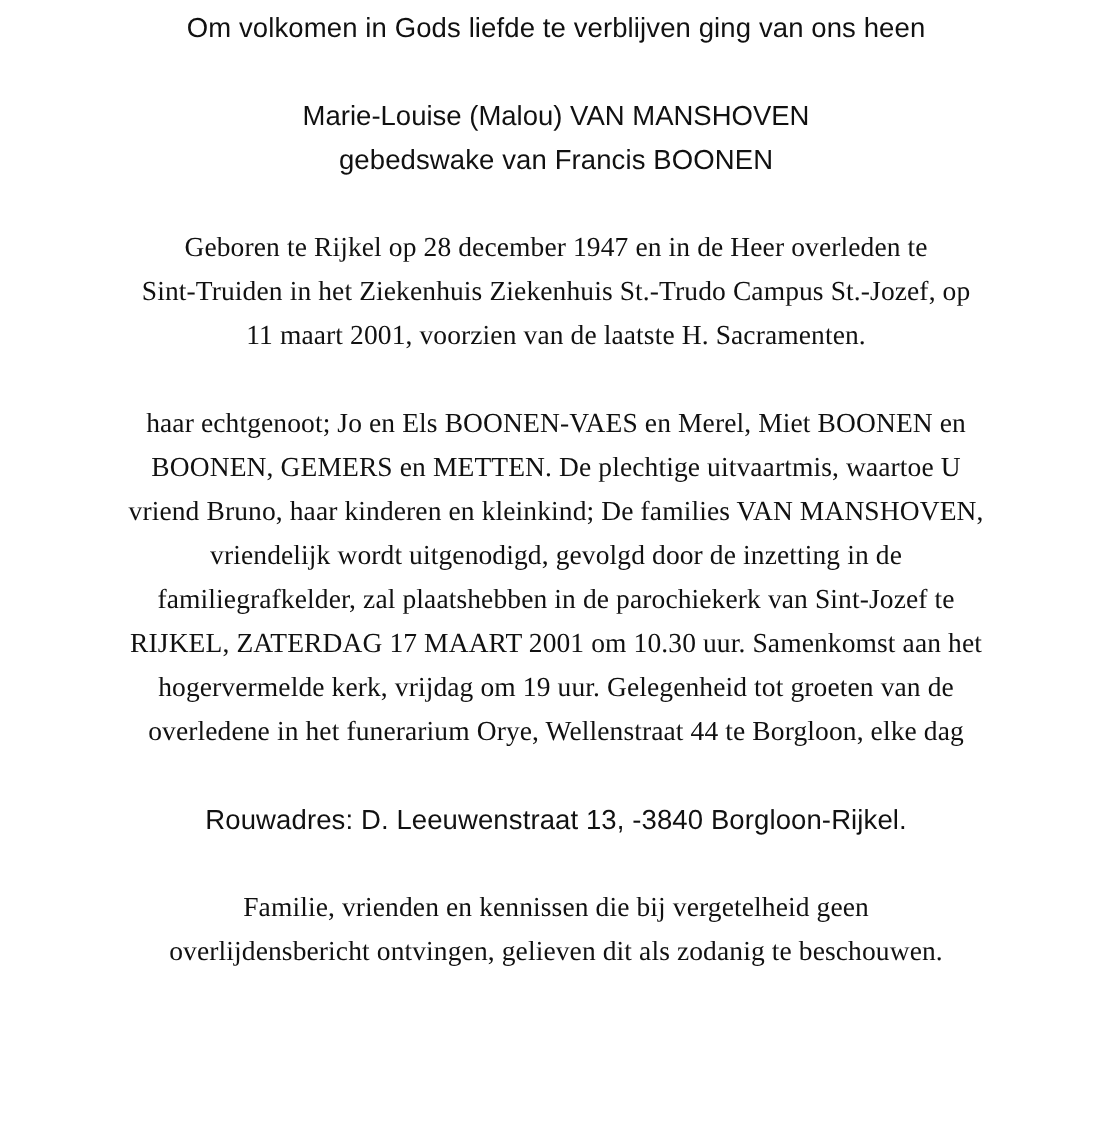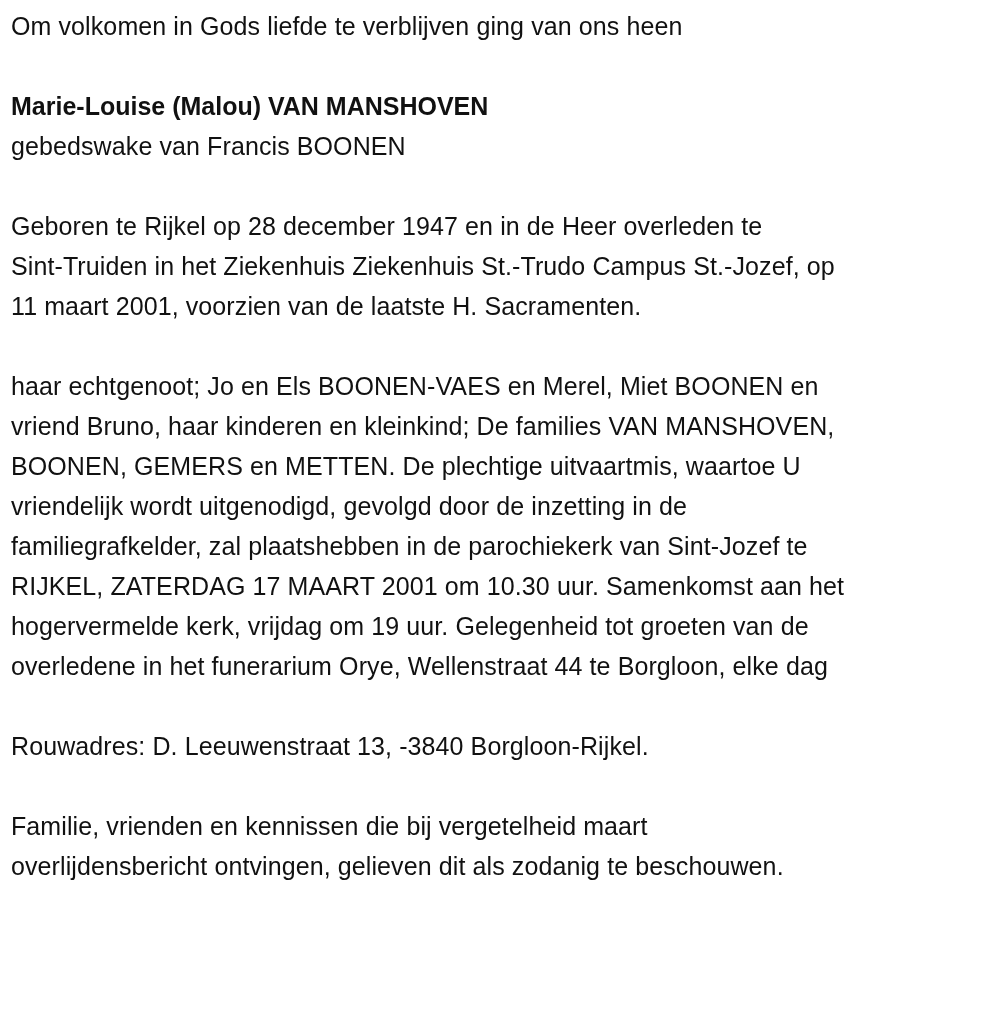--- a/index.html
+++ b/index.html
@@ -10,39 +10,41 @@
     body {
       width: 1000px;
       height: 1030px;
       overflow: hidden;
       color: #111111;
       font-family: "Liberation Sans", sans-serif;
     }
     .page {
       position: relative;
       padding: 6px 0 0 11px;
+      text-align: center;
     }
     .line {
       display: block;
       font-size: 25px;
       line-height: 40px;
       height: 40px;
       white-space: nowrap;
       letter-spacing: 0.1px;
     }
     .bold {
-      font-weight: bold;
+      font-weight: normal;
       letter-spacing: 0px;
     }
     .gap {
       display: block;
       height: 40px;
     }
     .block {
       display: block;
+      font-family: Liberation Serif, serif;
     }
   </style>
 </head>
 <body>
 
 <div class="page">
 
   <span class="line">Om volkomen in Gods liefde te verblijven ging van ons heen</span>
   <span class="gap"></span>
 
@@ -52,31 +54,31 @@
 
   <div class="block">
     <span class="line">Geboren te Rijkel op 28 december 1947 en in de Heer overleden te</span>
     <span class="line">Sint-Truiden in het Ziekenhuis Ziekenhuis St.-Trudo Campus St.-Jozef, op</span>
     <span class="line">11 maart 2001, voorzien van de laatste H. Sacramenten.</span>
   </div>
   <span class="gap"></span>
 
   <div class="block">
     <span class="line">haar echtgenoot; Jo en Els BOONEN-VAES en Merel, Miet BOONEN en</span>
+    <span class="line">BOONEN, GEMERS en METTEN. De plechtige uitvaartmis, waartoe U</span>
     <span class="line">vriend Bruno, haar kinderen en kleinkind; De families VAN MANSHOVEN,</span>
-    <span class="line">BOONEN, GEMERS en METTEN. De plechtige uitvaartmis, waartoe U</span>
     <span class="line">vriendelijk wordt uitgenodigd, gevolgd door de inzetting in de</span>
     <span class="line">familiegrafkelder, zal plaatshebben in de parochiekerk van Sint-Jozef te</span>
     <span class="line">RIJKEL, ZATERDAG 17 MAART 2001 om 10.30 uur. Samenkomst aan het</span>
     <span class="line">hogervermelde kerk, vrijdag om 19 uur. Gelegenheid tot groeten van de</span>
     <span class="line">overledene in het funerarium Orye, Wellenstraat 44 te Borgloon, elke dag</span>
   </div>
   <span class="gap"></span>
 
   <span class="line">Rouwadres: D. Leeuwenstraat 13, -3840 Borgloon-Rijkel.</span>
   <span class="gap"></span>
 
   <div class="block">
-    <span class="line">Familie, vrienden en kennissen die bij vergetelheid maart</span>
+    <span class="line">Familie, vrienden en kennissen die bij vergetelheid geen</span>
     <span class="line">overlijdensbericht ontvingen, gelieven dit als zodanig te beschouwen.</span>
   </div>
 
 </div>
 
 </body></html>

